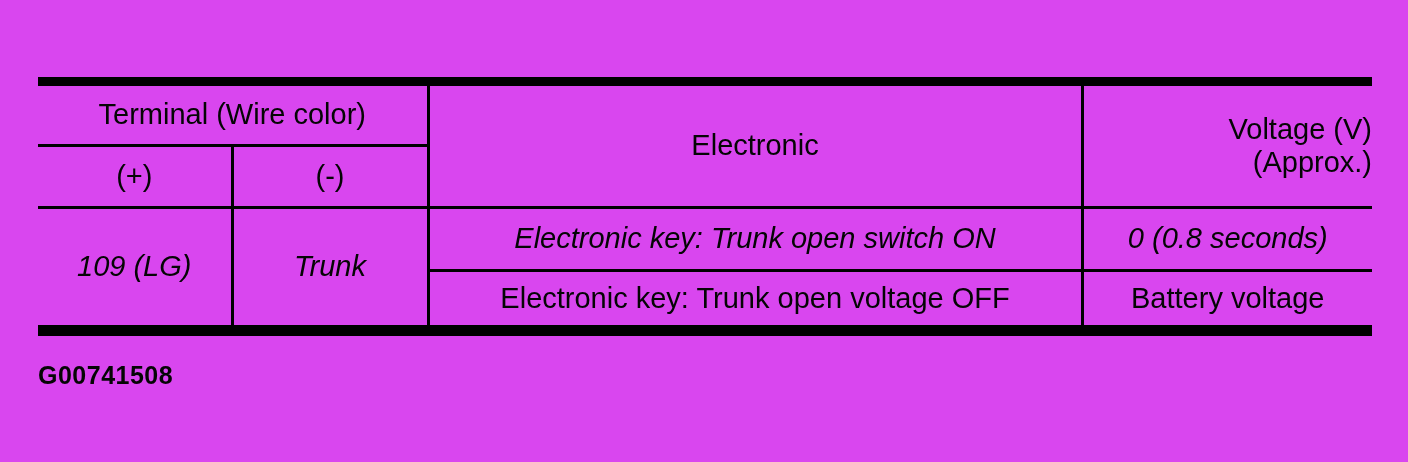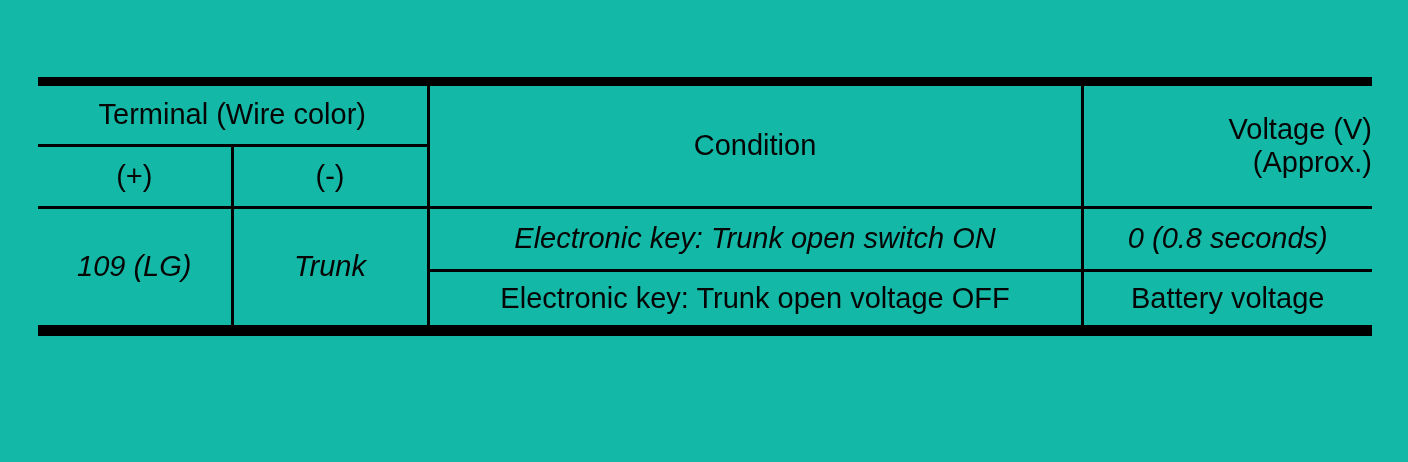--- a/index.html
+++ b/index.html
@@ -4,21 +4,21 @@
 <style>
   html, body {
     margin: 0;
     padding: 0;
     background: #ffffff;
   }
   .page {
     position: relative;
     width: 1408px;
     height: 462px;
-    background: #14b8a6;
+    background: #d946ef;
     font-family: "Liberation Sans", sans-serif;
     color: #050505;
     overflow: hidden;
   }
   table.spec-table {
     position: absolute;
     left: 38px;
     top: 77px;
     width: 1334px;
     border-collapse: collapse;
@@ -69,21 +69,21 @@
     <colgroup>
       <col style="width:194px">
       <col style="width:196px">
       <col style="width:654px">
       <col style="width:290px">
     </colgroup>
 
     <tbody>
         <tr class="row-hdr1">
       <th colspan="2" class="b-right b-bottom">Terminal (Wire color)</th>
-      <th rowspan="2" class="b-right b-bottom">Condition</th>
+      <th rowspan="2" class="b-right b-bottom">Electronic</th>
       <th rowspan="2" class="b-bottom">
         <span class="volt-hdr-line">Voltage (V)</span>
         <span class="volt-hdr-line">(Approx.)</span>
       </th>
     </tr>
 
     <tr class="row-hdr2">
       <th class="b-right b-bottom">(+)</th>
       <th class="b-right b-bottom">(-)</th>
     </tr>
@@ -95,14 +95,15 @@
       <td class="b-bottom">0 (0.8 seconds)</td>
     </tr>
 
     <tr class="row-data2">
       <td class="cond-cell b-right">Electronic key: Trunk open voltage OFF</td>
       <td>Battery voltage</td>
     </tr>
   </tbody>
     </table>
 
+  <div class="fig-label">G00741508</div>
 
 </div>
 
 </body></html>

